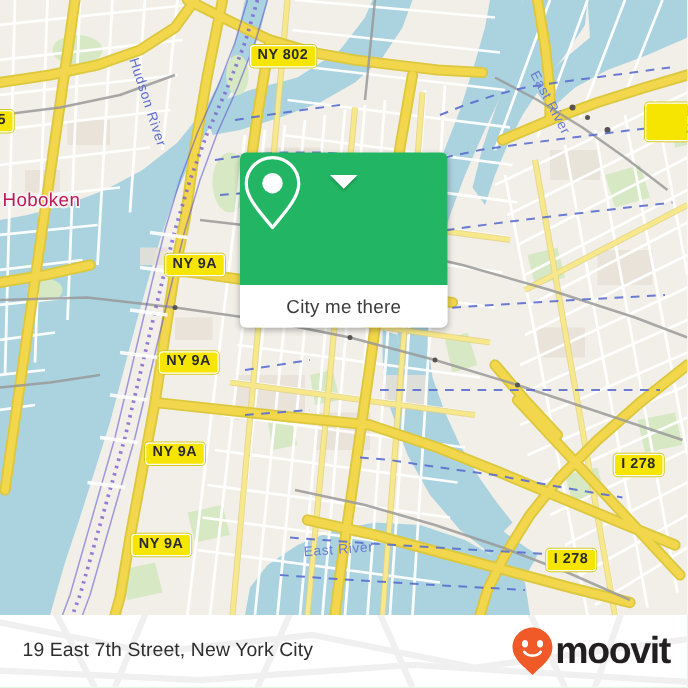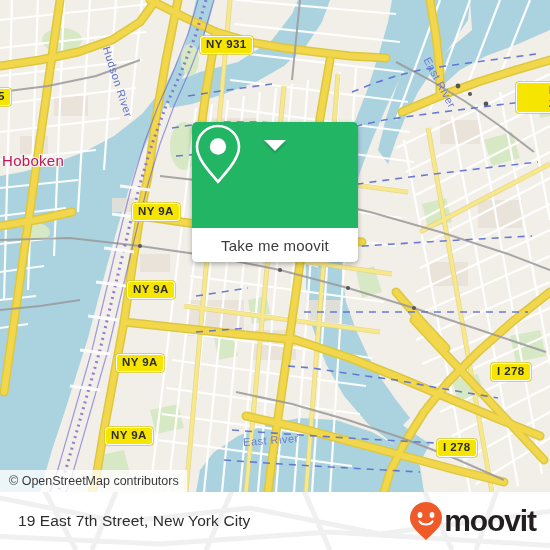--- a/index.html
+++ b/index.html
@@ -365,46 +365,43 @@
       </g>
     </svg>
 
     <div class="mlabel place" style="left:2px;top:152px;">Hoboken</div>
     <div class="mlabel city-lbl" style="left:237px;top:248px;">NEW YORK</div>
 
     <div class="mlabel water-lbl" style="left:112px;top:45px;transform:rotate(72deg);transform-origin:0 0;">Hudson River</div>
     <div class="mlabel water-lbl2" style="left:432px;top:55px;transform:rotate(62deg);transform-origin:0 0;">East River</div>
     <div class="mlabel water-lbl2" style="left:243px;top:434px;transform:rotate(-4deg);">East River</div>
 
-    <div class="shield" style="left:200px;top:36px;">NY 931</div>
+    <div class="shield" style="left:200px;top:36px;">NY 802</div>
     <div class="shield" style="left:516px;top:82px;padding-left:32px;">NY 25</div>
     <div class="shield" style="left:132px;top:203px;">NY 9A</div>
     <div class="shield" style="left:127px;top:281px;">NY 9A</div>
     <div class="shield" style="left:116px;top:354px;">NY 9A</div>
     <div class="shield" style="left:105px;top:427px;">NY 9A</div>
     <div class="shield" style="left:491px;top:363px;">I 278</div>
     <div class="shield" style="left:437px;top:439px;">I 278</div>
     <div class="shield" style="left:-8px;top:88px;">5</div>
 
     <div id="card">
       <div id="card-top">
         <svg width="52" height="64" viewBox="0 0 52 64">
           <path d="M26 4 C14.4 4 5 13.4 5 25 C5 37 18 50 26 60 C34 50 47 37 47 25 C47 13.4 37.6 4 26 4 Z" fill="none" stroke="#ffffff" stroke-width="2.6" stroke-linejoin="round"></path>
           <circle cx="26" cy="24.5" r="8.2" fill="#ffffff"></circle>
         </svg>
       </div>
       <div id="card-bottom">
-        <span id="card-label">Take me moovit</span>
+        <span id="card-label">City me there</span>
       </div>
     </div>
     <div id="card-tail"></div>
 
-    <div id="attrib">
-      <span>© OpenStreetMap contributors</span>
-    </div>
   </div>
 
   <div id="footer">
     <svg id="footer-bg" width="550" height="58" viewBox="0 0 550 58">
       <rect x="0" y="0" width="550" height="58" fill="#ffffff"></rect>
       <g stroke="#f0f0f0" stroke-width="5" fill="none">
         <path d="M-10 4 L120 30 L250 16 L380 42 L560 18"></path>
         <path d="M40 -10 L76 58"></path>
         <path d="M120 -10 L92 58"></path>
         <path d="M236 -10 L206 58"></path>

